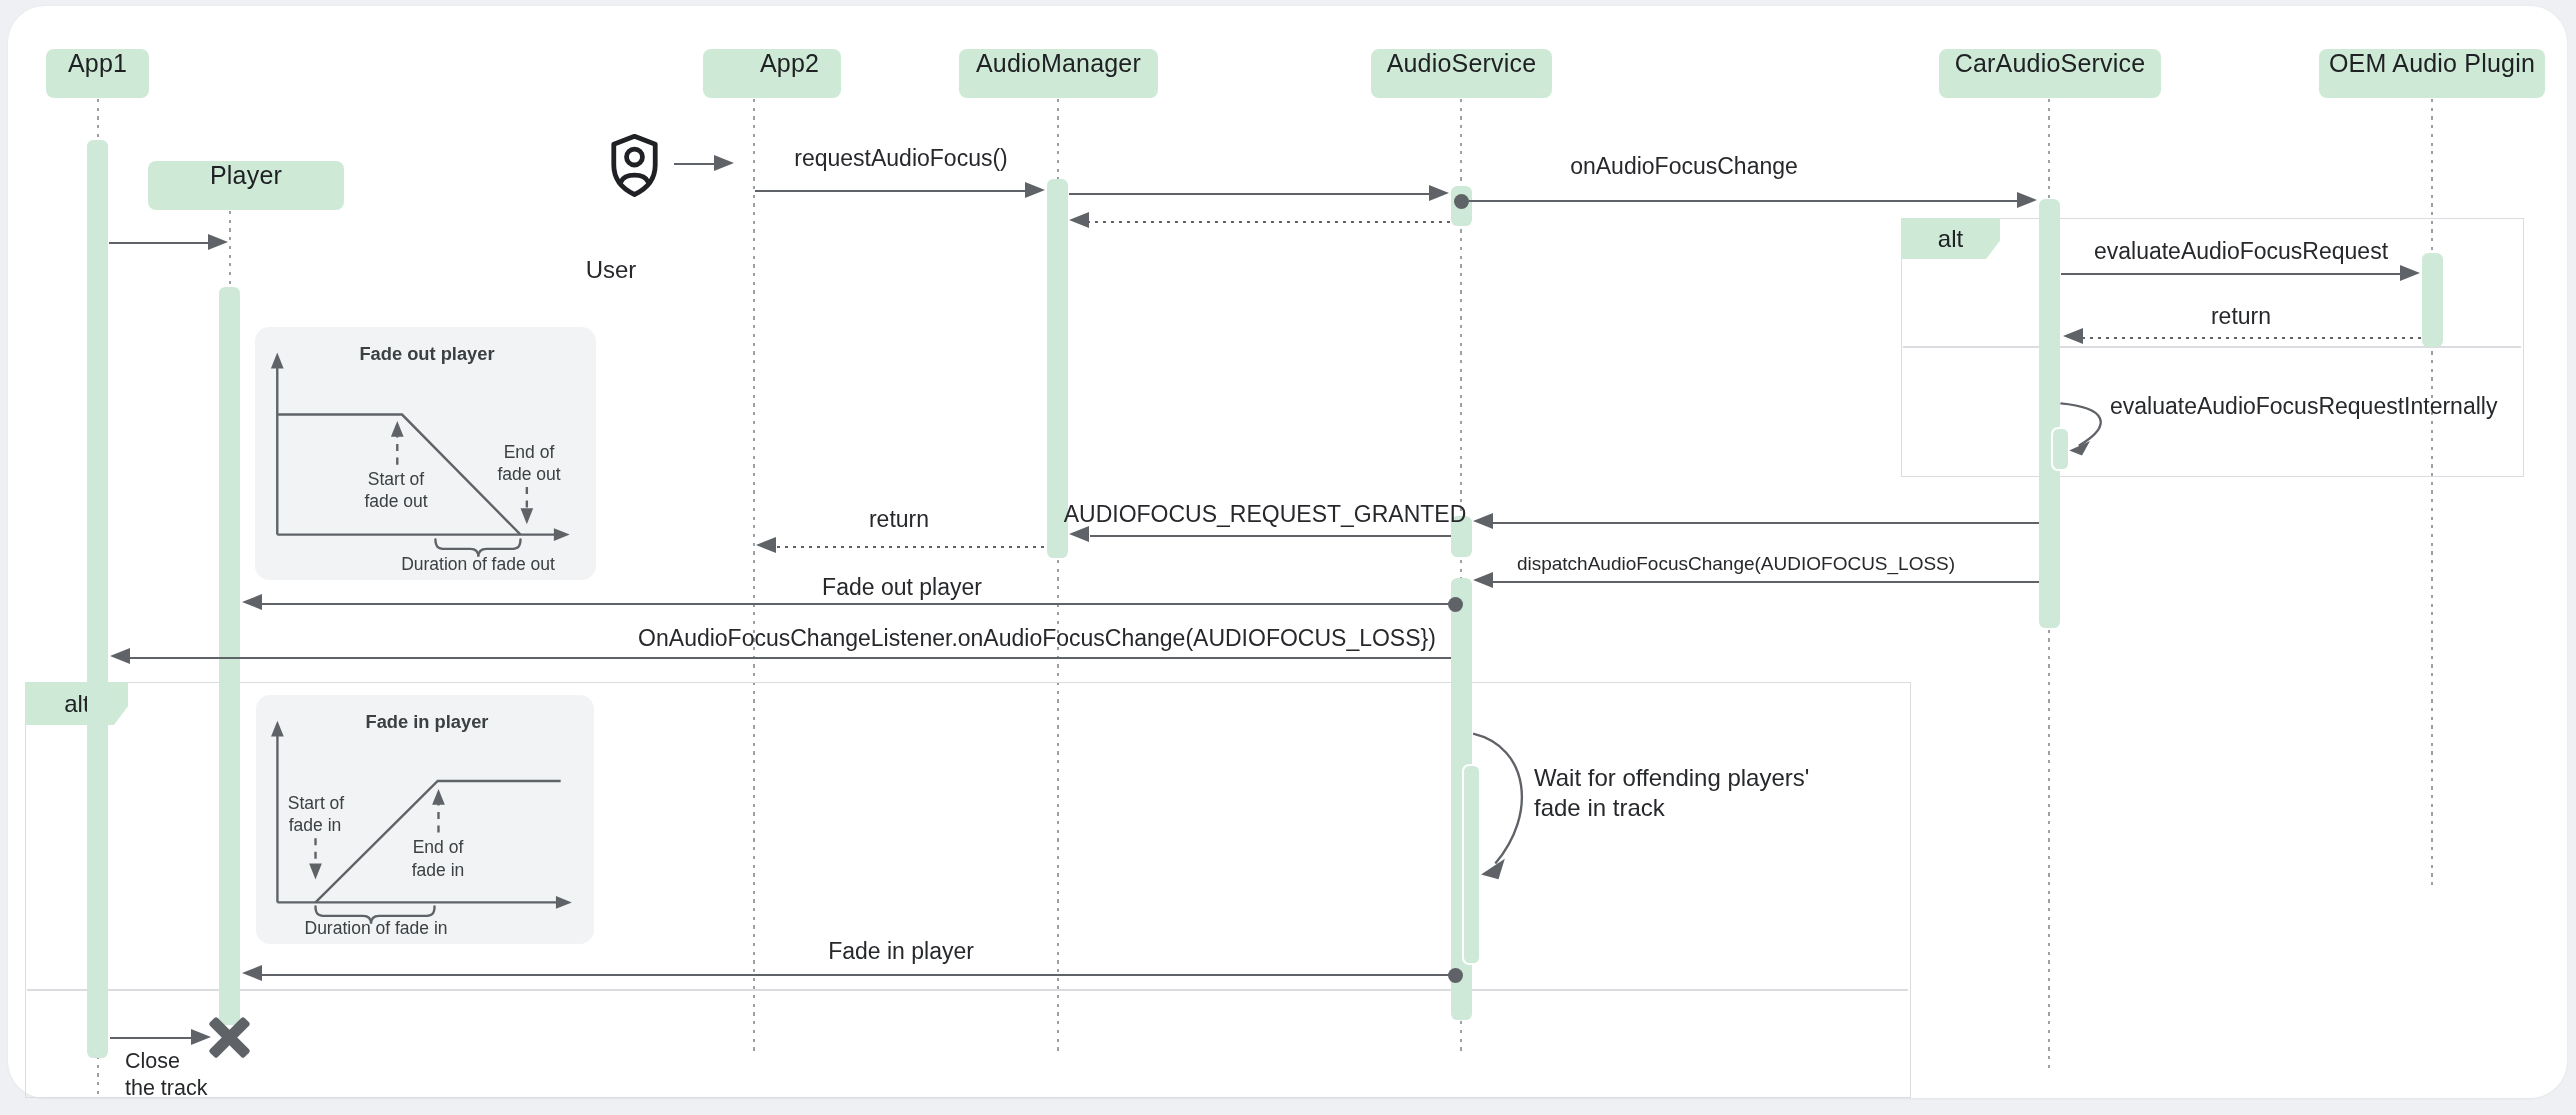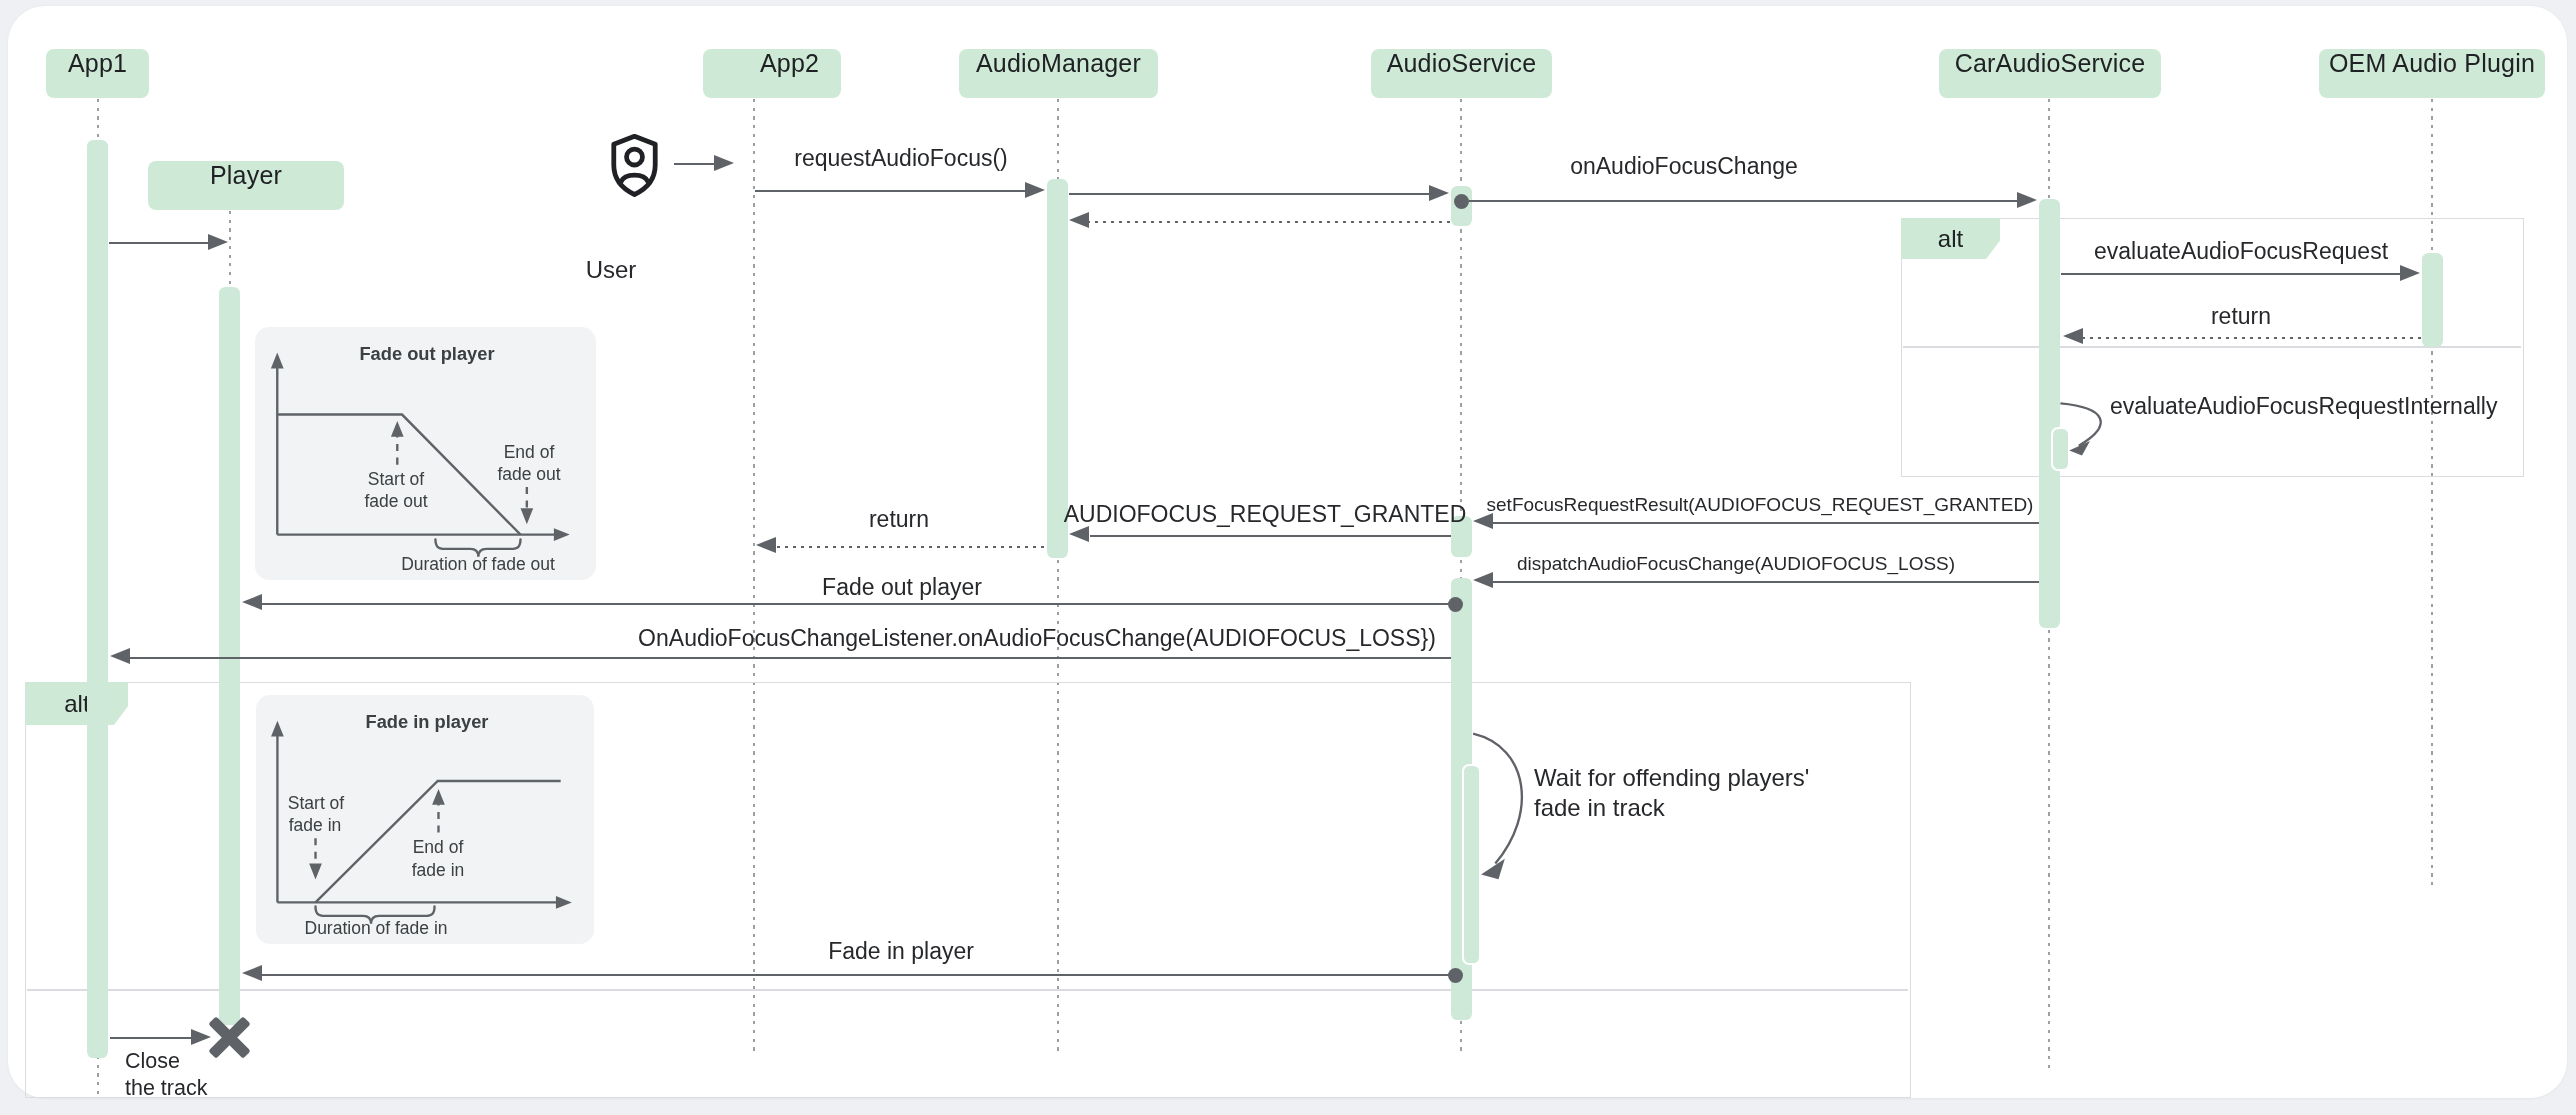--- a/index.html
+++ b/index.html
@@ -165,21 +165,20 @@
   <div class="msg" style="left:2241px;top:303px;">return</div>
   <div class="ln dotted" style="left:2082px;top:337px;width:340px;"></div>
   <div class="ah-l" style="left:2063px;top:328px;"></div>
 
   <svg style="left:2058px;top:401px;" width="72" height="56" viewBox="0 0 90 70">
     <path d="M3 3 C 60 8 70 30 26 56" fill="none" stroke="#5f6368" stroke-width="3"></path>
     <polygon points="14,62 40,50 30,68" fill="#5f6368"></polygon>
   </svg>
   <div class="msg leftalign" style="left:2110px;top:393px;">evaluateAudioFocusRequestInternally</div>
 
-  <div class="msg small" style="left:1760px;top:494px;">setFocusRequestResult(AUDIOFOCUS_REQUEST_GRANTED)</div>
   <div class="ln" style="left:1492px;top:522px;width:547px;"></div>
   <div class="ah-l" style="left:1473px;top:513px;"></div>
 
   <div class="msg" style="left:1265px;top:501px;">AUDIOFOCUS_REQUEST_GRANTED</div>
   <div class="ln" style="left:1090px;top:535px;width:361px;"></div>
   <div class="ah-l" style="left:1069px;top:526px;"></div>
 
   <div class="msg" style="left:899px;top:506px;">return</div>
   <div class="ln dotted" style="left:777px;top:546px;width:270px;"></div>
   <div class="ah-l" style="left:756px;top:537px;"></div>

